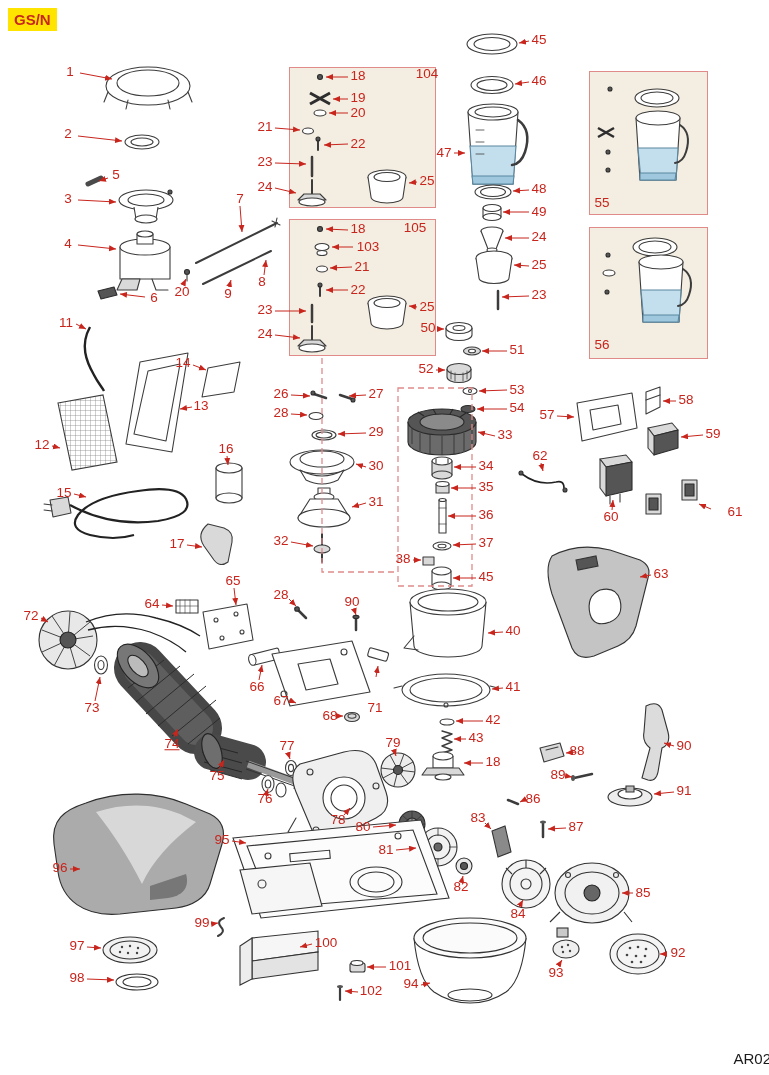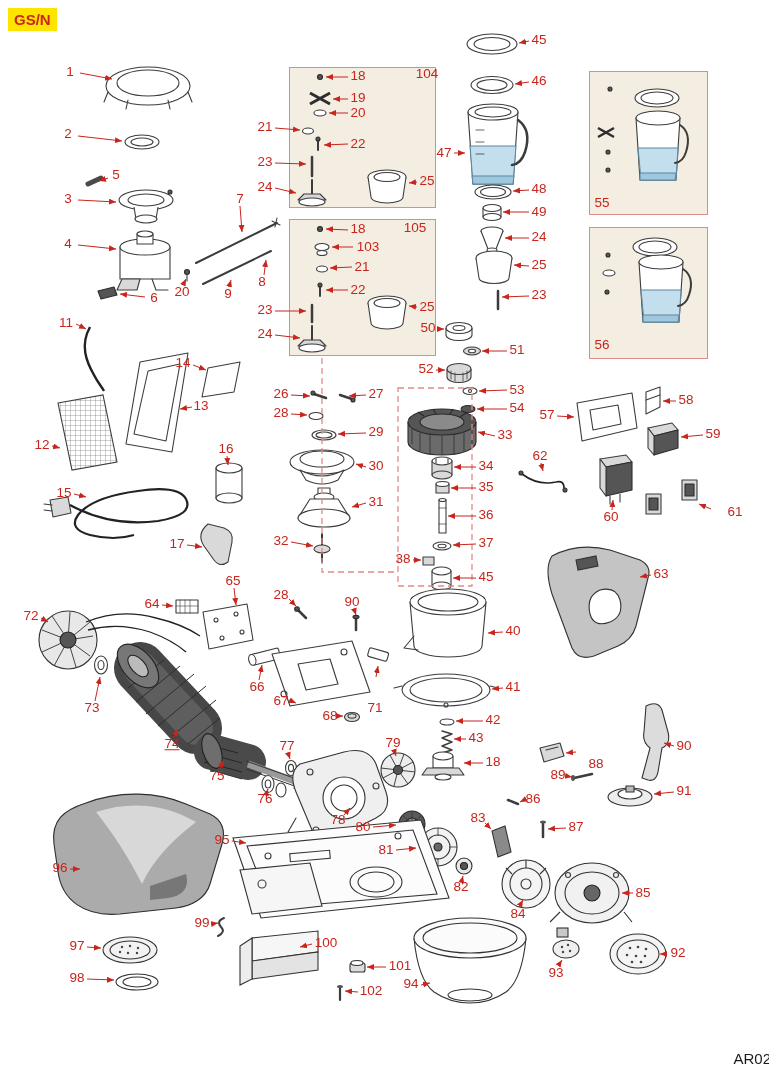--- a/index.html
+++ b/index.html
@@ -758,21 +758,21 @@
       <div class="part-label" style="left: 338px; top: 820px;">78</div>
       <div class="part-label" style="left: 393px; top: 743px;">79</div>
       <div class="part-label" style="left: 363px; top: 827px;">80</div>
       <div class="part-label" style="left: 386px; top: 850px;">81</div>
       <div class="part-label" style="left: 461px; top: 887px;">82</div>
       <div class="part-label" style="left: 478px; top: 818px;">83</div>
       <div class="part-label" style="left: 518px; top: 914px;">84</div>
       <div class="part-label" style="left: 643px; top: 893px;">85</div>
       <div class="part-label" style="left: 533px; top: 799px;">86</div>
       <div class="part-label" style="left: 576px; top: 827px;">87</div>
-      <div class="part-label" style="left: 596px; top: 751px; margin-top: 13px;">88</div>
+      <div class="part-label" style="left: 577px; top: 751px;">88</div>
       <div class="part-label" style="left: 558px; top: 775px;">89</div>
       <div class="part-label" style="left: 684px; top: 746px;">90</div>
       <div class="part-label" style="left: 684px; top: 791px;">91</div>
       <div class="part-label" style="left: 678px; top: 953px;">92</div>
       <div class="part-label" style="left: 556px; top: 973px;">93</div>
       <div class="part-label" style="left: 411px; top: 984px;">94</div>
       <div class="part-label" style="left: 222px; top: 840px;">95</div>
       <div class="part-label" style="left: 60px; top: 868px;">96</div>
       <div class="part-label" style="left: 77px; top: 946px;">97</div>
       <div class="part-label" style="left: 77px; top: 978px;">98</div>

